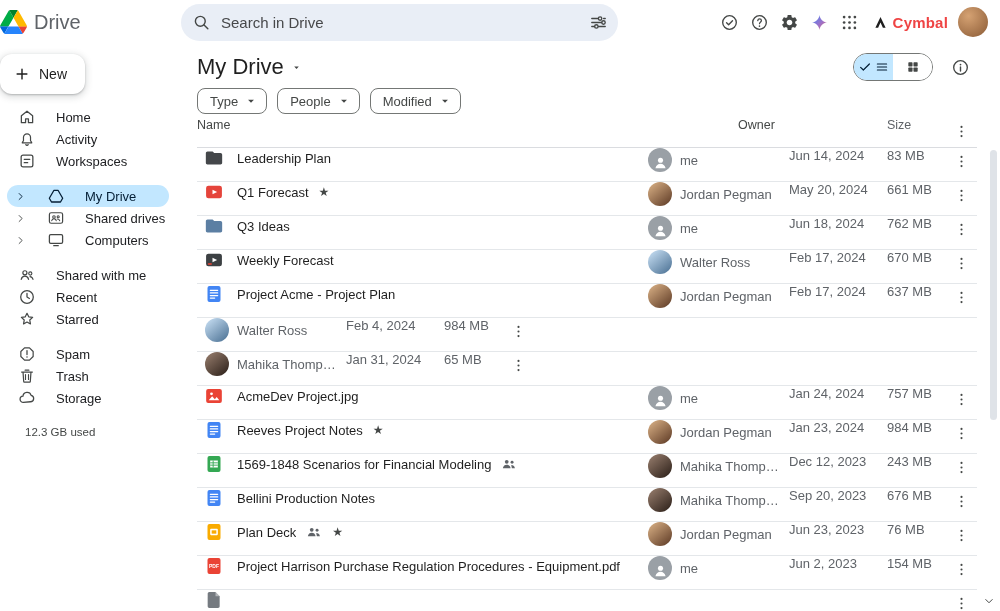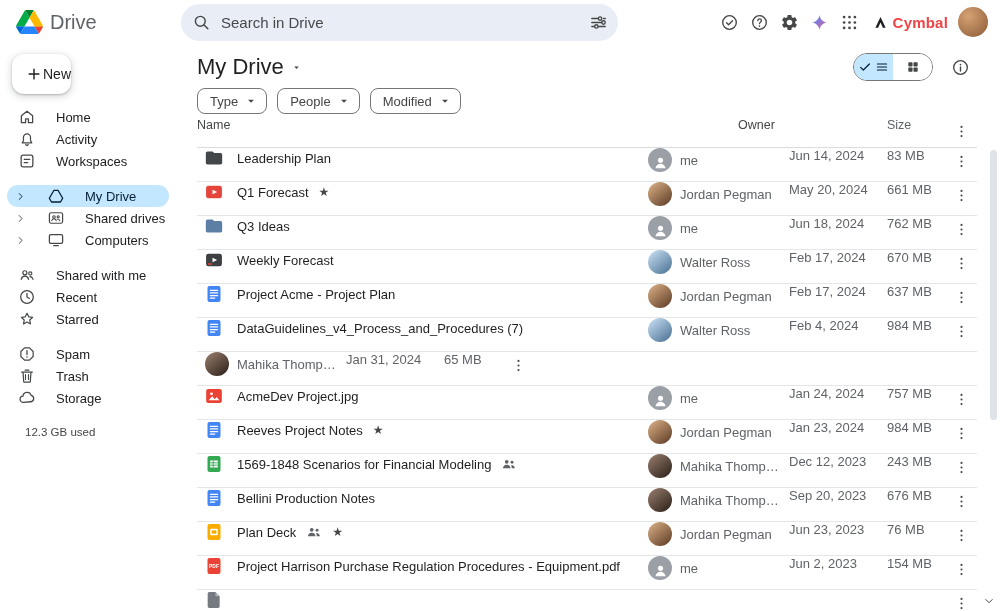--- a/index.html
+++ b/index.html
@@ -3,39 +3,39 @@
 <meta charset="utf-8">
 <style>
 *{box-sizing:border-box;margin:0;padding:0}
 html,body{width:1000px;height:611px}
 body{font-family:"Liberation Sans",sans-serif;background:#fff;position:relative;overflow:hidden;color:#1f1f1f}
 button{font-family:inherit;background:none;border:none;cursor:pointer;padding:0;color:inherit}
 svg{display:block}
 
 
 .topbar{position:absolute;top:0;left:0;right:0;height:44px;display:flex;align-items:center;background:#fff}
-.logo-area{width:181px;flex:none;display:flex;align-items:center;gap:7px;padding-left:16px}
+.logo-area{width:181px;flex:none;display:flex;align-items:center;gap:7px;}
 .drive-logo{width:27px;height:24px}
 .app-name{font-size:20px;color:#5f6368}
 .searchbar{width:437px;height:37px;background:#e9eef6;border-radius:19px;display:flex;align-items:center;padding:0 4px;flex:none}
 .sb-btn{width:32px;height:32px;border-radius:50%;display:flex;align-items:center;justify-content:center;color:#444746;flex:none}
 .sb-btn svg{width:19px;height:19px}
 .searchbar input{flex:1;border:0;background:transparent;outline:none;font-size:15px;color:#1f1f1f;padding:0 4px;min-width:0}
 .searchbar input::placeholder{color:#47484a;opacity:1}
 .topbar-right{margin-left:auto;display:flex;align-items:center;padding-right:12px}
 .icon-btn{width:30px;height:30px;border-radius:50%;display:flex;align-items:center;justify-content:center;color:#444746;flex:none}
 .icon-btn svg{width:19px;height:19px}
 .brand{display:flex;align-items:center;gap:5px;margin:0 10px 0 8px}
 .brand-mark{width:15px;height:15px}
 .brand-text{font-size:15px;font-weight:bold;color:#ef4444;letter-spacing:.2px}
 .avatar{width:30px;height:30px;border-radius:50%;background:radial-gradient(circle at 35% 30%,#d5a273,#8a5a35);flex:none}
 
 
 .sidebar{position:absolute;top:44px;left:0;width:181px;bottom:0;padding-top:10px;background:#fff}
-.new-btn{margin-left:12px;height:40px;border-radius:12px;background:#fff;box-shadow:0 1px 2px rgba(60,64,67,.3),0 2px 6px 2px rgba(60,64,67,.15);display:inline-flex;align-items:center;padding:0 0 0 13px;font-size:14px;color:#1f1f1f}
+.new-btn{margin-left:0;height:40px;border-radius:12px;background:#fff;box-shadow:0 1px 2px rgba(60,64,67,.3),0 2px 6px 2px rgba(60,64,67,.15);display:inline-flex;align-items:center;gap:8px;padding:0 18px 0 13px;font-size:14px;color:#1f1f1f}
 .new-btn svg{width:18px;height:18px}
 #sidebar-nav{margin-top:12px}
 .nav-section{margin-bottom:13px}
 .nav-item{display:flex;align-items:center;height:22px;margin:0 12px 0 7px;padding:0 8px 0 11px;border-radius:11px;font-size:13px;color:#202124;gap:20px;cursor:pointer;white-space:nowrap}
 .nav-item.selected{background:#c2e7ff;color:#041e35}
 .nav-caret{width:13px;height:13px;flex:none;color:#444746;margin-left:-4px}
 .nav-caret svg{width:13px;height:13px}
 .nav-icon{width:18px;height:18px;flex:none;color:#444746}
 .nav-icon svg{width:18px;height:18px}
 .nav-item.selected .nav-icon,.nav-item.selected .nav-caret{color:#041e35}
@@ -680,29 +680,20 @@
     <div class="col-size">637 MB</div>
     <div class="col-menu">
       <button class="menu-btn">
                 <svg viewBox="0 0 24 24">
                   <use href="#sym-more"></use>
                 </svg>
               </button>
     </div>
   </div>
           <div class="trow">
-    <div class="col-name">
-      <span class="file-icon ic-doc">
-                <svg viewBox="0 0 24 24">
-                  <use href="#f-doc"></use>
-                </svg>
-              </span>
-      <span class="file-name">DataGuidelines_v4_Process_and_Procedures (7)</span>
-
-    </div>
     <div class="col-owner">
       <span class="avatar-sm av-walter-ross"></span>
       <span class="owner-name">Walter Ross</span>
     </div>
     <div class="col-modified">Feb 4, 2024</div>
     <div class="col-size">984 MB</div>
     <div class="col-menu">
       <button class="menu-btn">
                 <svg viewBox="0 0 24 24">
                   <use href="#sym-more"></use>

